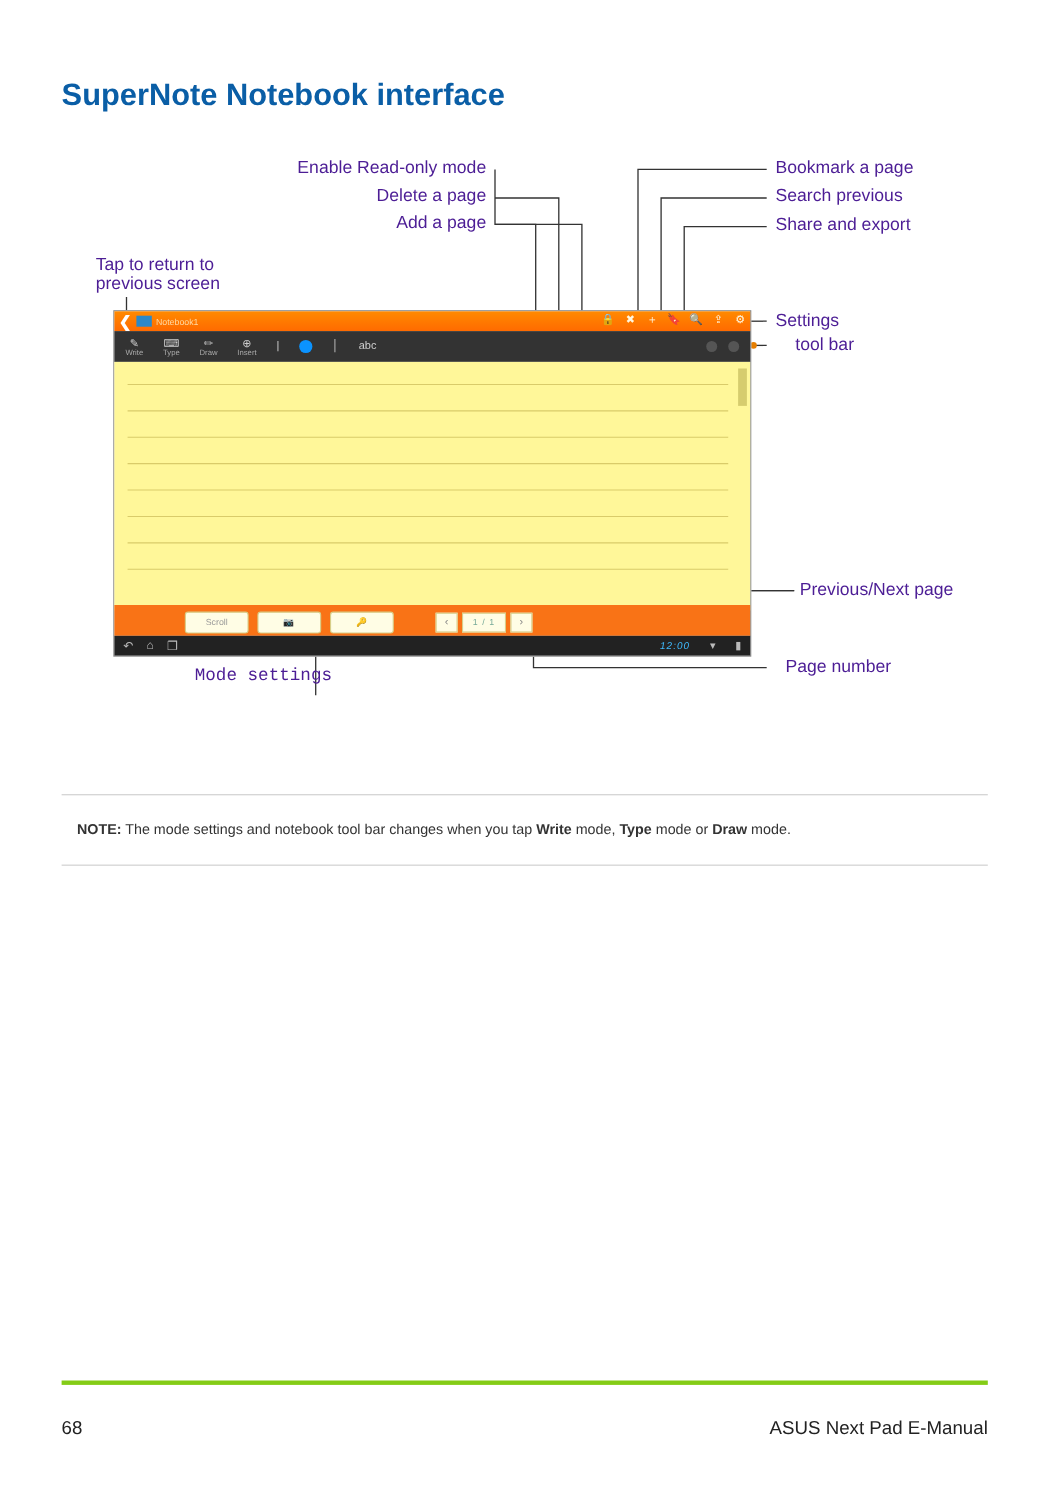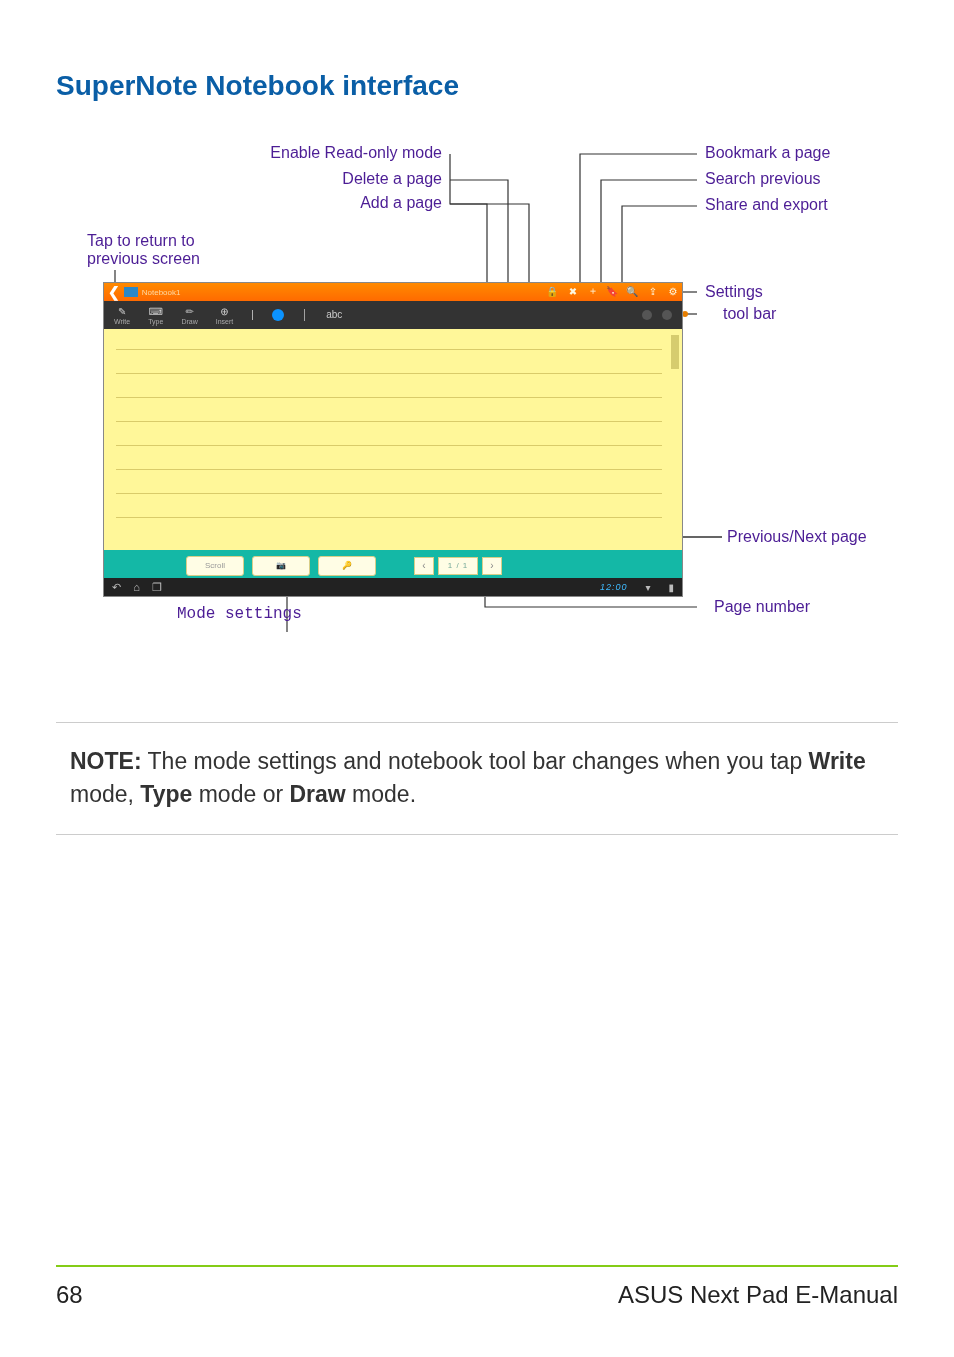--- a/index.html
+++ b/index.html
@@ -105,22 +105,22 @@
     position:absolute; left:12px; right:20px; height:0;
     border-top:1px solid rgba(180,160,60,0.5);
   }
   .shot .paper .scroll-thumb {
     position:absolute; right:3px; top:6px; width:8px; height:34px;
     background:#d6cc6e;
   }
   
   .shot .mode-row {
     position:absolute; left:0; bottom:18px; width:100%; height:28px;
-    background:#14b8a6; padding-top:3px;
-    display:flex; align-items:center; gap:8px; padding-left:82px;
+    background:#f97316; padding-top:3px;
+    display:flex; align-items:center; gap:8px; padding-left:64px;
   }
   .shot .mode-row .mbtn {
     width:58px; height:20px; background:#fffde5;
     border:1px solid #d8ce88; border-radius:3px;
     display:flex; align-items:center; justify-content:center;
     font-size:8px; color:#999;
   }
   .shot .mode-row .pn {
     margin-left:30px; display:flex; align-items:center; gap:4px;
   }
@@ -142,31 +142,31 @@
   .shot .status .clock {
     margin-left:auto; color:#3fbbff; font-size:9px; letter-spacing:1px;font-style:italic;
   }
   .shot .status .s-right { color:#bbb; font-size:10px; margin-left:6px;}
   
   .note-box {
     border-top:1px solid #ccc;
     border-bottom:1px solid #ccc;
     padding:22px 14px;
     margin: 0 0 0 0;
-    font-size:23px;
+    font-size:13px;
     line-height:1.45;
   }
   .note-box b { font-weight:700; }
   
   .footer {
     position:absolute; left:56px; right:56px; bottom:48px;
-    border-top:2px solid #84cc16;
-    padding-top:14px;
+    border-top:4px solid #84cc16;
+    padding-top:30px;
     display:flex; justify-content:space-between;
-    font-size:24px; color:#222;
+    font-size:17px; color:#222;
   }
 </style>
 </head>
 <body>
 
 <div class="page">
   <div class="heading">SuperNote Notebook interface</div>
 
   <div class="diagram-wrap">
 

